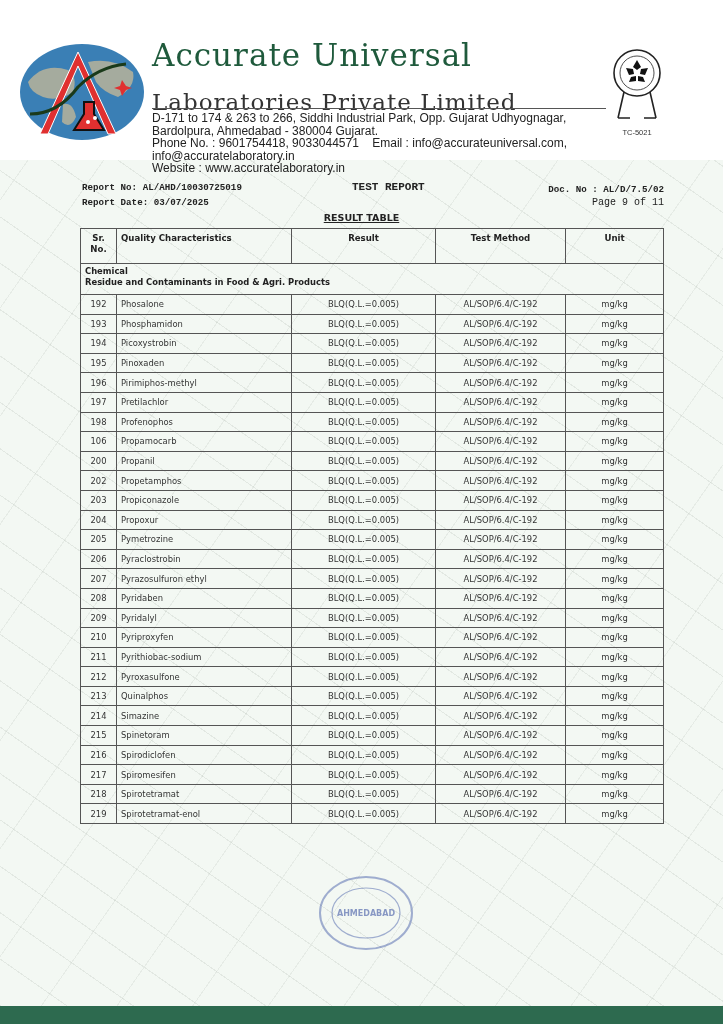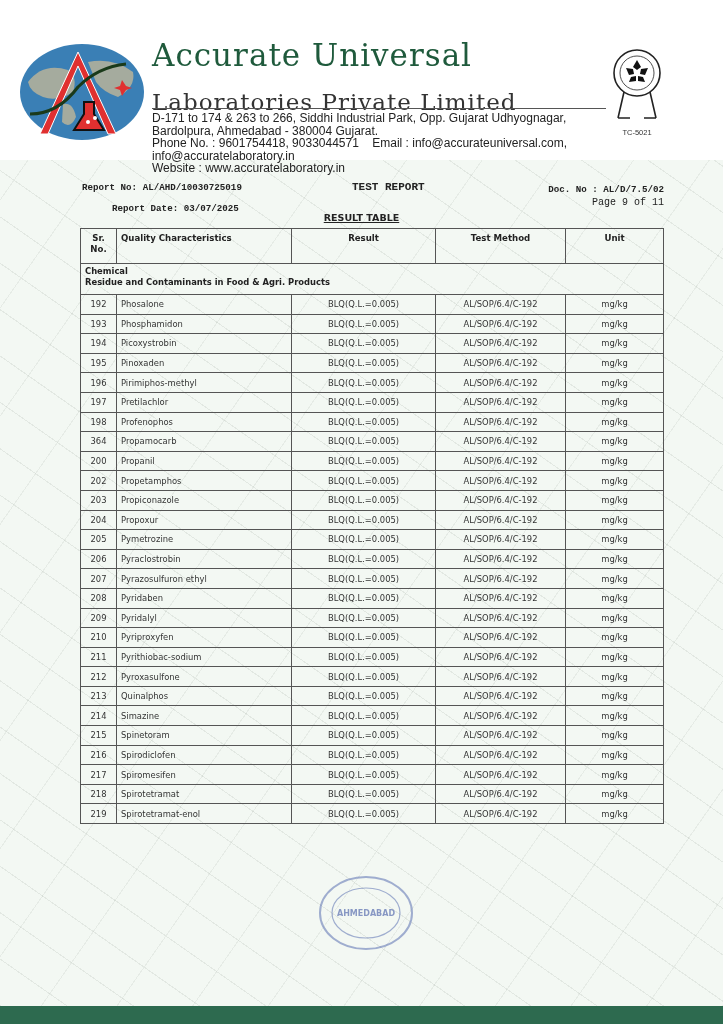--- a/index.html
+++ b/index.html
@@ -35,21 +35,21 @@
     font-family: "Liberation Sans", sans-serif; font-size: 12px; line-height: 12.5px; color: #222;
   }
   .cert-seal { position: absolute; left: 612px; top: 46px; width: 50px; height: 76px; }
   .cert-code {
     position: absolute; left: 612px; top: 128px; width: 50px; text-align: center;
     font-family: "Liberation Sans", sans-serif; font-size: 7.5px; color: #333;
   }
   
   .meta { position: absolute; font-family: Liberation Mono, monospace; font-size: 9.2px; font-weight: bold; color: #222; }
   .report-no { left: 82px; top: 182px; }
-  .report-date { left: 82px; top: 203px; margin-left: 30px; }
+  .report-date { left: 82px; top: 197px; }
   .report-title { left: 352px; top: 181px; font-size: 11px; }
   .doc-no { right: 59px; top: 184px; }
   .page-num { right: 59px; top: 197px; font-weight: normal; font-size: 10px; }
   .result-table-title {
     position: absolute; left: 0; width: 723px; top: 212px; text-align: center;
     font-size: 9.5px; font-weight: bold; text-decoration: underline; color: #222;
   }
   table.result {
     position: absolute; left: 80px; top: 228px; width: 583px;
     border-collapse: collapse; table-layout: fixed;
@@ -184,21 +184,21 @@
         <td class="c-unit">mg/kg</td>
       </tr>
       <tr>
         <td class="c-sr">198</td>
         <td class="c-qc">Profenophos</td>
         <td class="c-res">BLQ(Q.L.=0.005)</td>
         <td class="c-tm">AL/SOP/6.4/C-192</td>
         <td class="c-unit">mg/kg</td>
       </tr>
       <tr>
-        <td class="c-sr">364</td>
+        <td class="c-sr">106</td>
         <td class="c-qc">Propamocarb</td>
         <td class="c-res">BLQ(Q.L.=0.005)</td>
         <td class="c-tm">AL/SOP/6.4/C-192</td>
         <td class="c-unit">mg/kg</td>
       </tr>
       <tr>
         <td class="c-sr">200</td>
         <td class="c-qc">Propanil</td>
         <td class="c-res">BLQ(Q.L.=0.005)</td>
         <td class="c-tm">AL/SOP/6.4/C-192</td>

